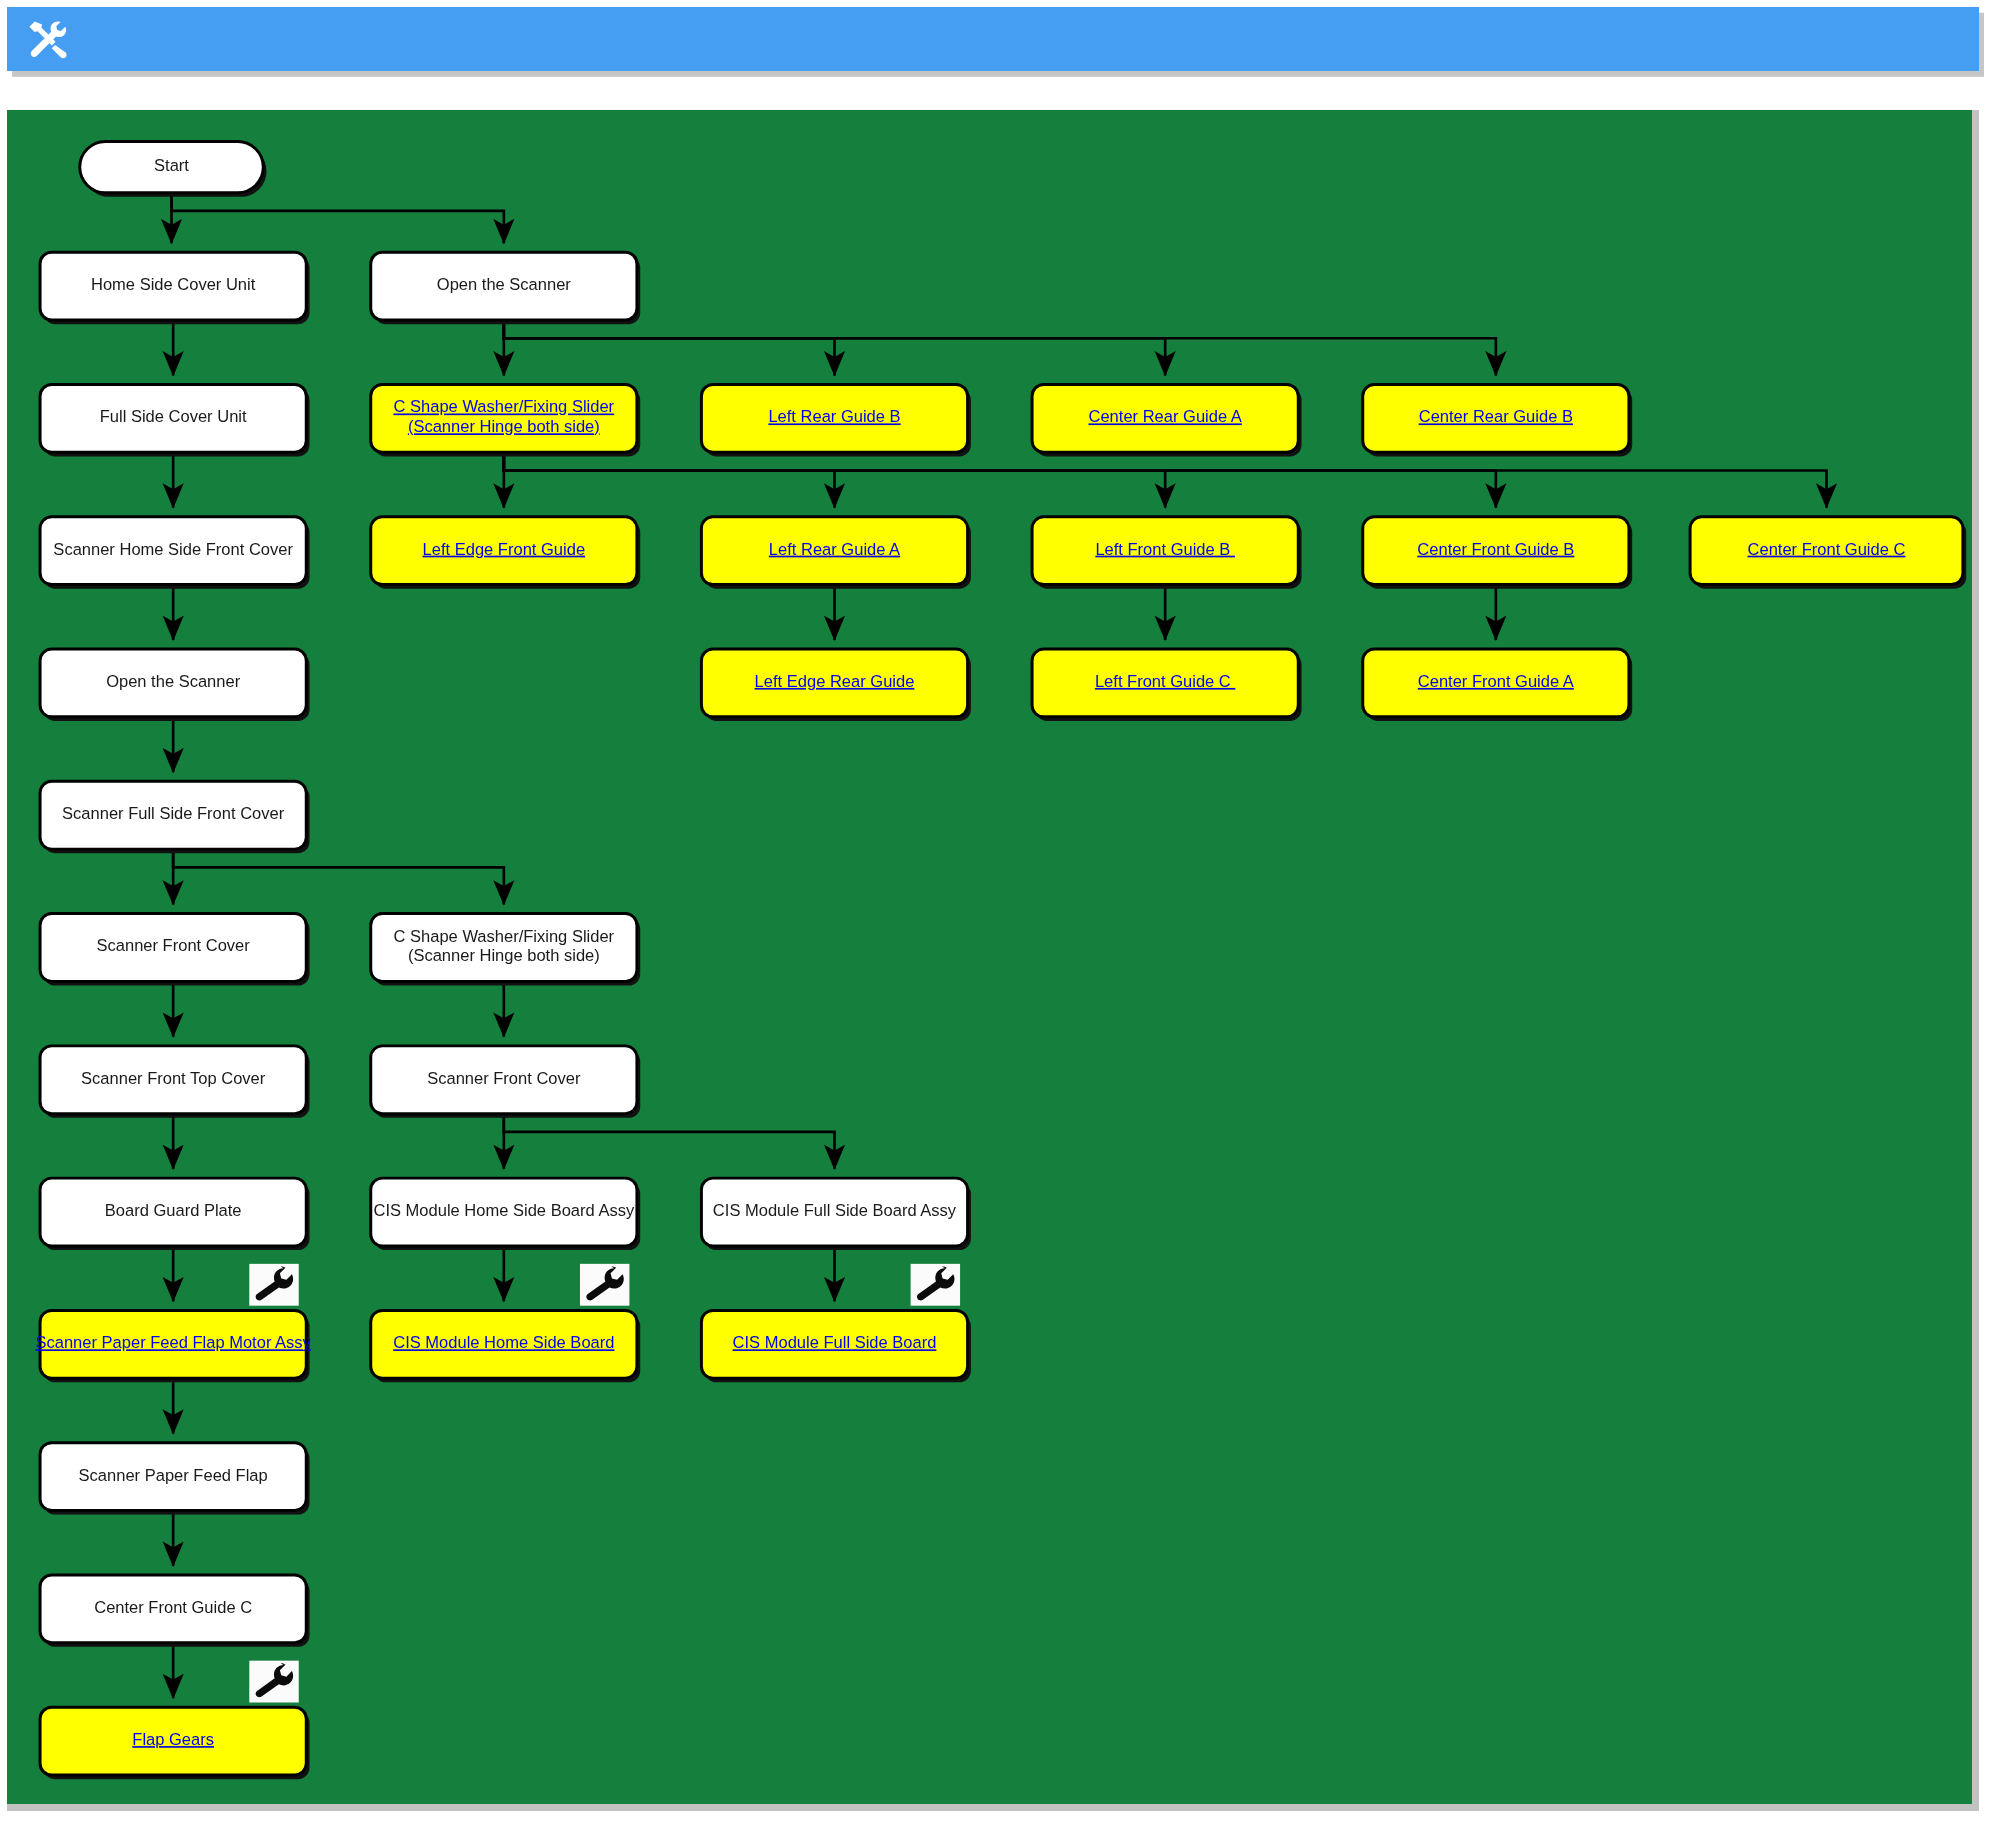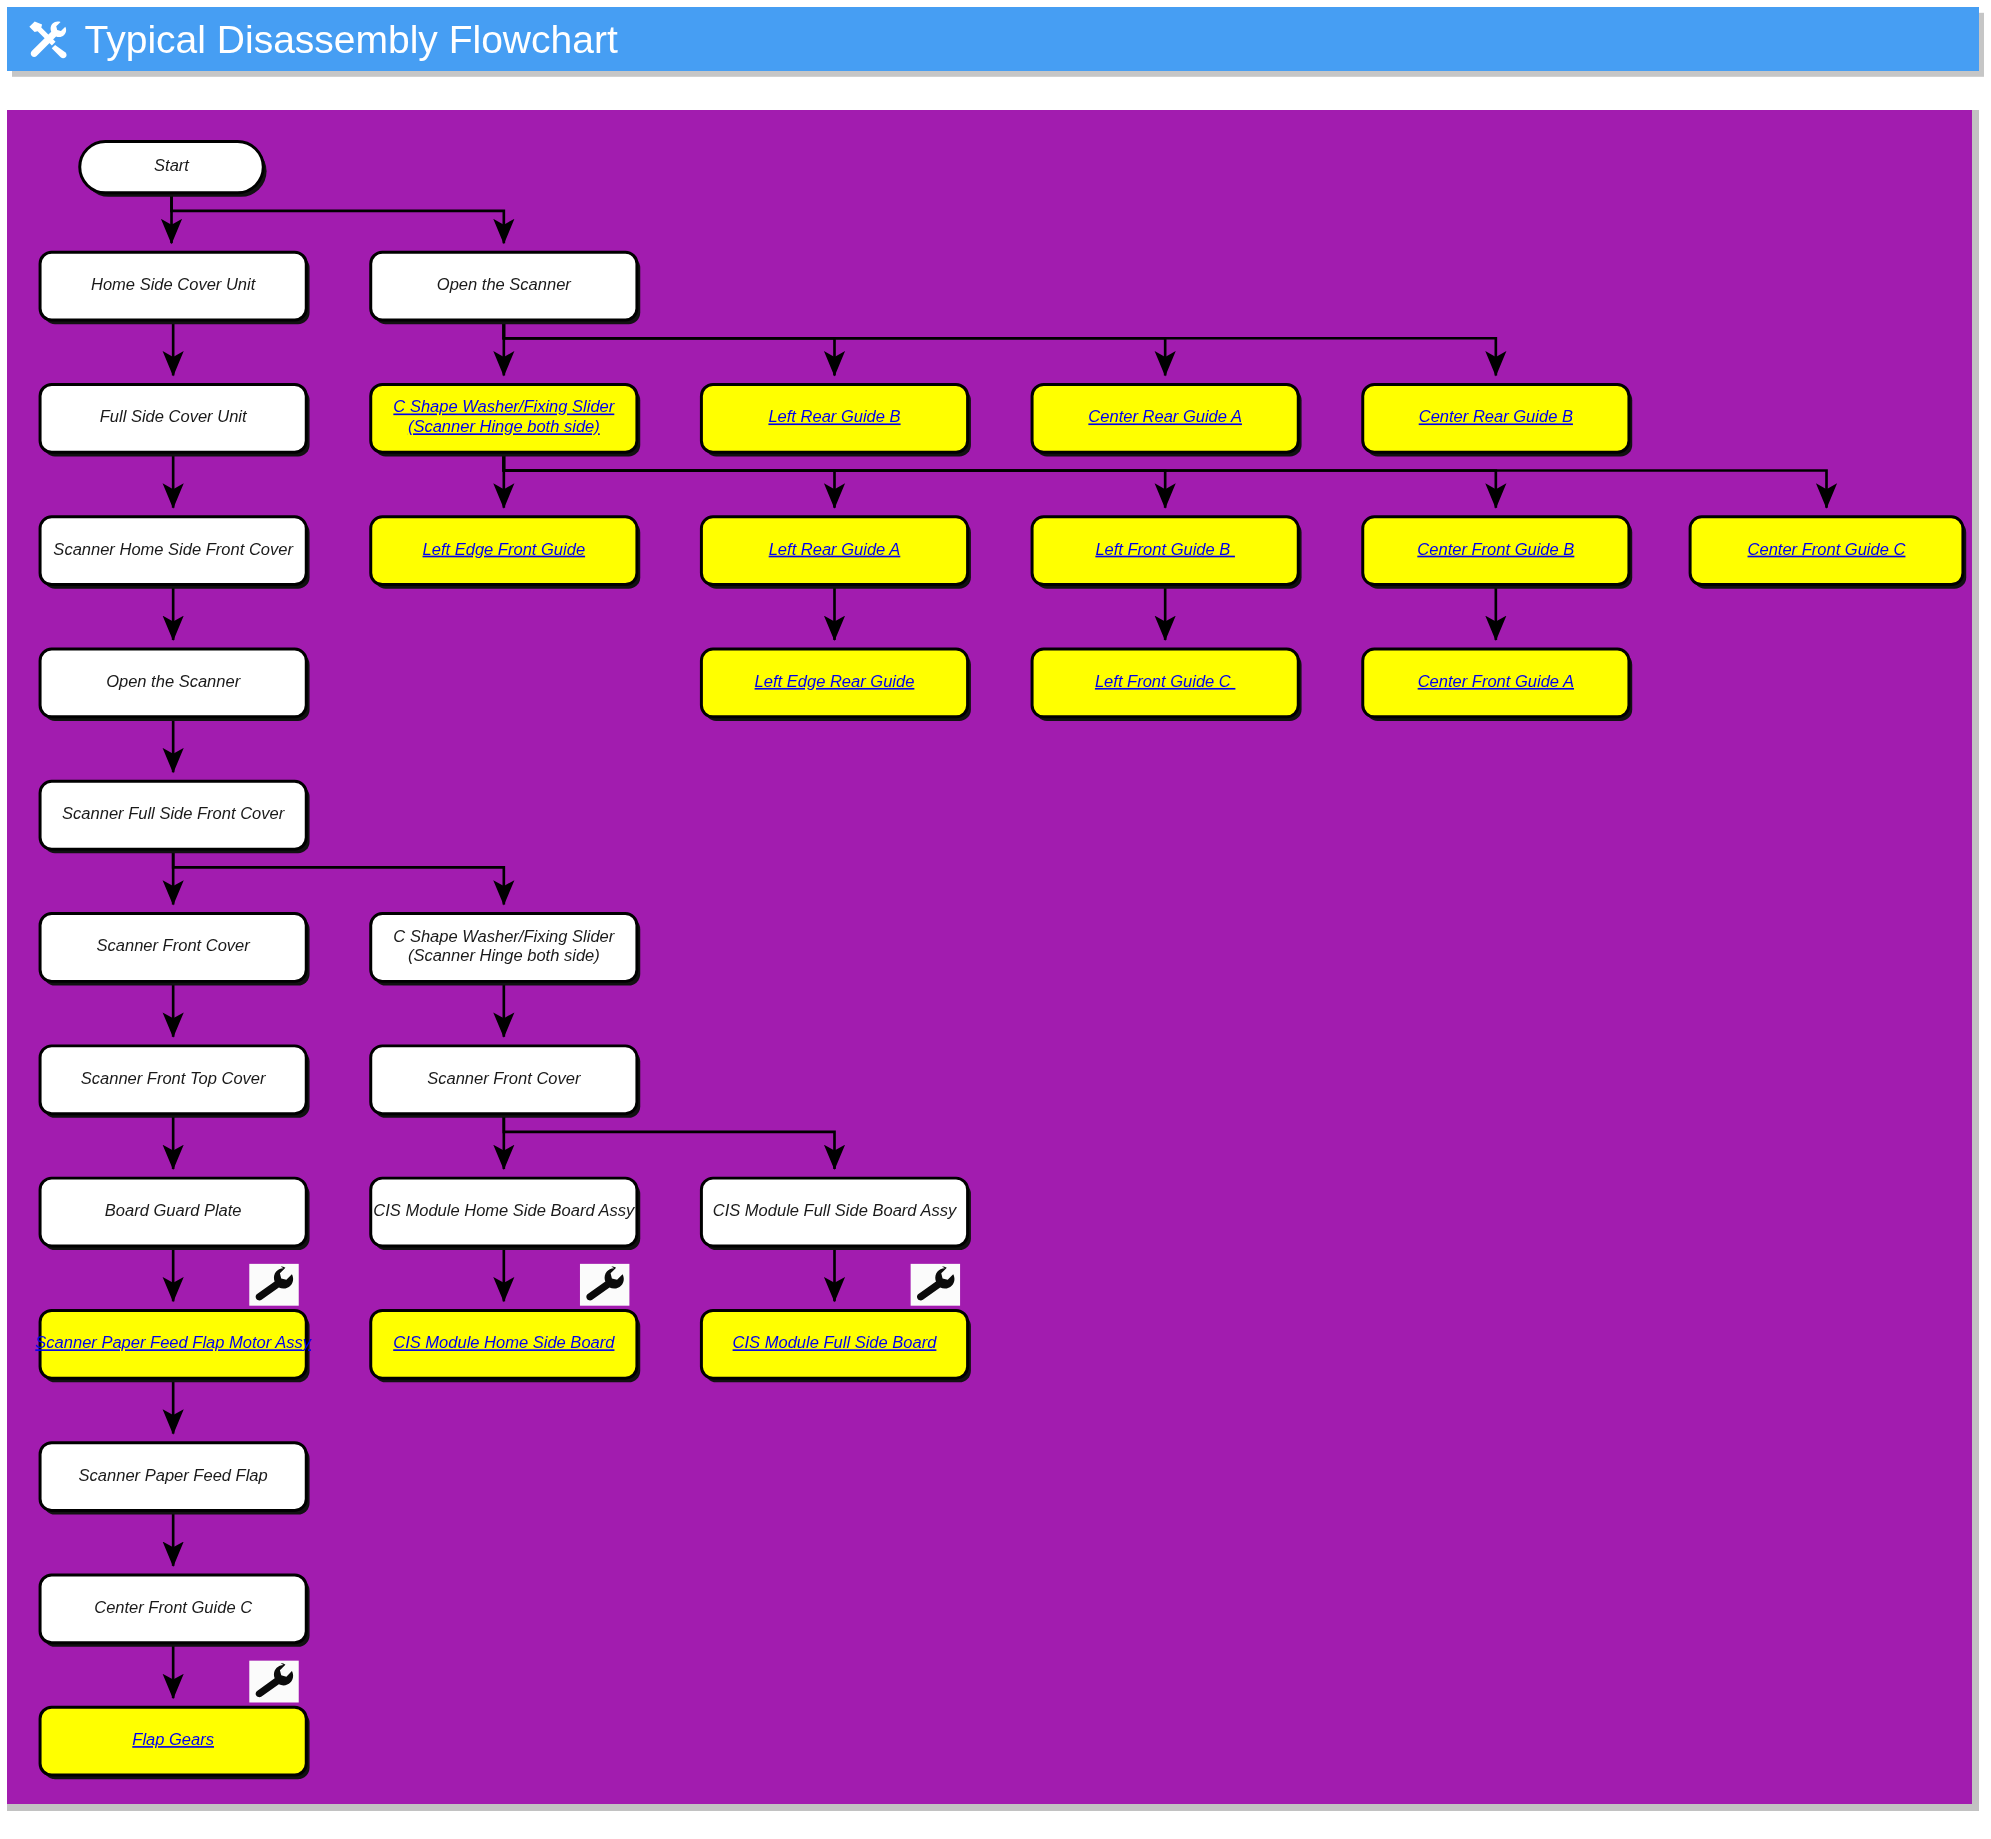--- a/index.html
+++ b/index.html
@@ -44,26 +44,25 @@
     white-space: nowrap;
     line-height: 1;
   }
   
   #canvas {
     position: absolute;
     left: 6.6px;
     top: 110px;
     width: 1972px;
     height: 1701px;
-    background: #a21caf;
+    background: #15803d;
     border-right: 7.4px solid #c2c2c2;
     border-bottom: 7.4px solid #c2c2c2;
     box-sizing: border-box;
     overflow: hidden;
-    font-style: italic;
   }
   #flow-svg {
     position: absolute;
     left: 0;
     top: 0;
     width: 1965px;
     height: 1694px;
     display: block;
   }
   .edge {
@@ -101,21 +100,20 @@
 <div id="page">
 
   <div id="titlebar">
     <svg class="tools-icon" viewBox="0 0 64 64">
       <g fill="#ffffff">
         <path d="M46.5 6.5c-5.6 0-10.1 4.5-10.1 10.1 0 1.5.3 2.9.9 4.2L9.6 48.5c-1.9 1.9-1.9 5 0 6.9 1.9 1.9 5 1.9 6.9 0L44.2 27.7c1.3.6 2.7.9 4.2.9 5.6 0 10.1-4.5 10.1-10.1 0-1.7-.4-3.3-1.2-4.7l-6.2 6.2-5.3-1.4-1.4-5.3 6.2-6.2c-1.3-.4-2.6-.6-4.1-.6z"></path>
         <path d="M13.8 6.4 6.2 14l7.4 7.4 4.4-1.1 20.2 20.2 5.2-5.2L23.2 15.1l1.1-4.4z"></path>
         <path d="M42.8 39.8 38 44.6l12.8 12.8c1.9 1.9 5 1.9 6.9 0 1.9-1.9 1.9-5 0-6.9z"></path>
       </g>
     </svg>
-    <span class="title-text">Typical Disassembly Flowchart</span>
   </div>
 
   <div id="canvas">
     <svg id="flow-svg" viewBox="0 0 2377 2049">
       <defs>
         <marker id="arrow" markerWidth="11" markerHeight="11" refX="9.2" refY="4.4" orient="auto" markerUnits="strokeWidth">
           <path d="M0,0.4 L9.6,4.4 L0,8.4 L2.2,4.4 Z" fill="#000000"></path>
         </marker>
         <g id="wrench-glyph">
           <path d="M30.0 2.5c-5.6 0-10.1 4.5-10.1 10.1 0 1.4.3 2.8.8 4.0L2.2 29.8c-1.7 1.2-2.0 3.6-0.7 5.2 1.3 1.7 3.7 2.0 5.4 0.8l18.2-13.0c1.4 0.8 3.1 1.2 4.9 1.2 5.6 0 10.1-4.5 10.1-10.1 0-1.8-.5-3.5-1.3-4.9l-5.8 5.8-5.4-1.4-1.4-5.4 5.8-5.8c-1.4-.9-3.1-1.4-5.0-1.4z"></path>

